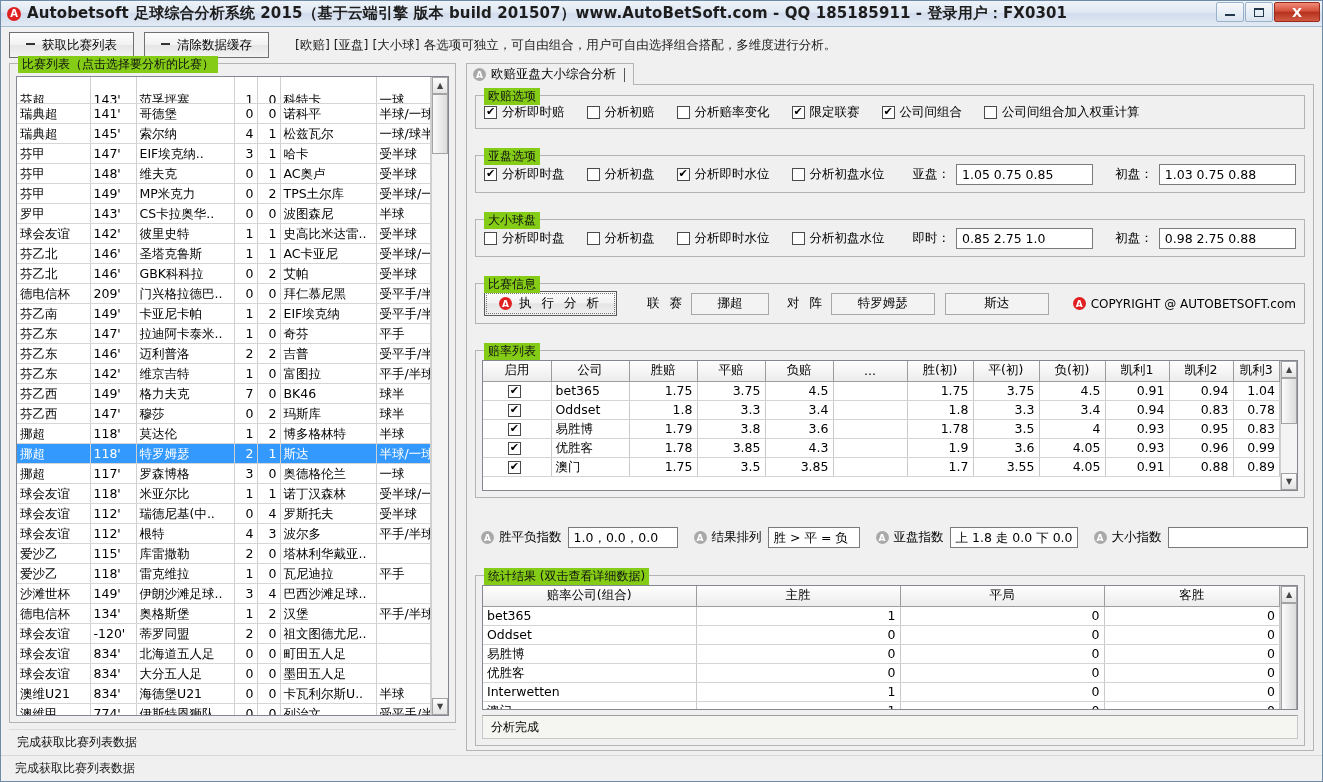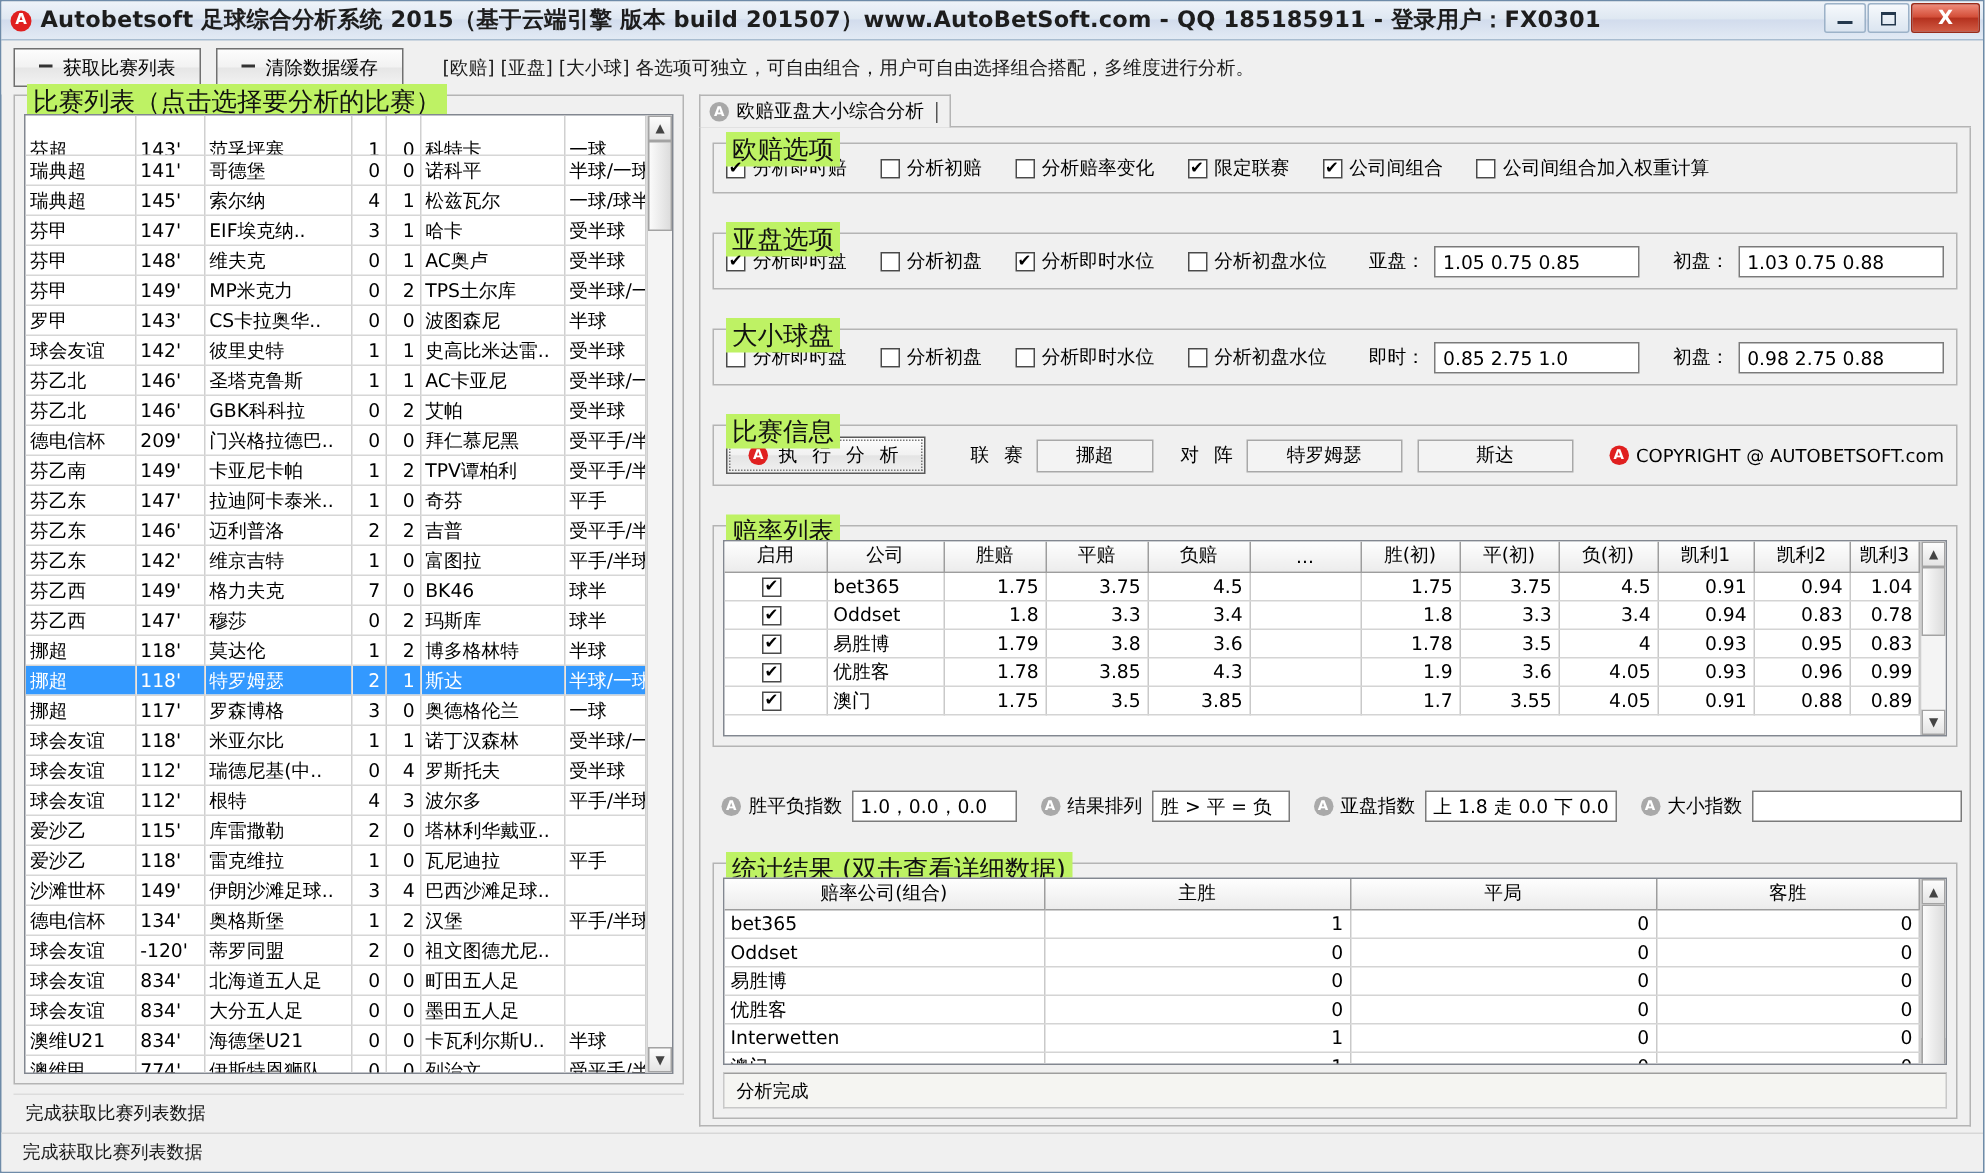--- a/index.html
+++ b/index.html
@@ -127,23 +127,23 @@
 
   
   .gb {
     border: 1px solid #b4b4b4;
     position: relative;
     background: transparent;
   }
   .gb > .gb-title {
     position: absolute;
     top: -8px; left: 8px;
-    background: #bef264;
+    background: #84cc16;
     padding: 0 4px;
-    font-size: 17px;
+    font-size: 12px;
     color: #111;
     white-space: nowrap;
   }
 
   
   .left-panel {
     width: 447px;
     flex: 0 0 447px;
     display: flex;
     flex-direction: column;
@@ -638,21 +638,21 @@
                     <td class="c-num">0</td>
                     <td>拜仁慕尼黑</td>
                     <td>受平手/半球</td>
                   </tr>
                   <tr>
                     <td>芬乙南</td>
                     <td>149'</td>
                     <td>卡亚尼卡帕</td>
                     <td class="c-num">1</td>
                     <td class="c-num">2</td>
-                    <td>TPV谭柏利</td>
+                    <td>EIF埃克纳</td>
                     <td>受平手/半球</td>
                   </tr>
                   <tr>
                     <td>芬乙东</td>
                     <td>147'</td>
                     <td>拉迪阿卡泰米..</td>
                     <td class="c-num">1</td>
                     <td class="c-num">0</td>
                     <td>奇芬</td>
                     <td>平手</td>

